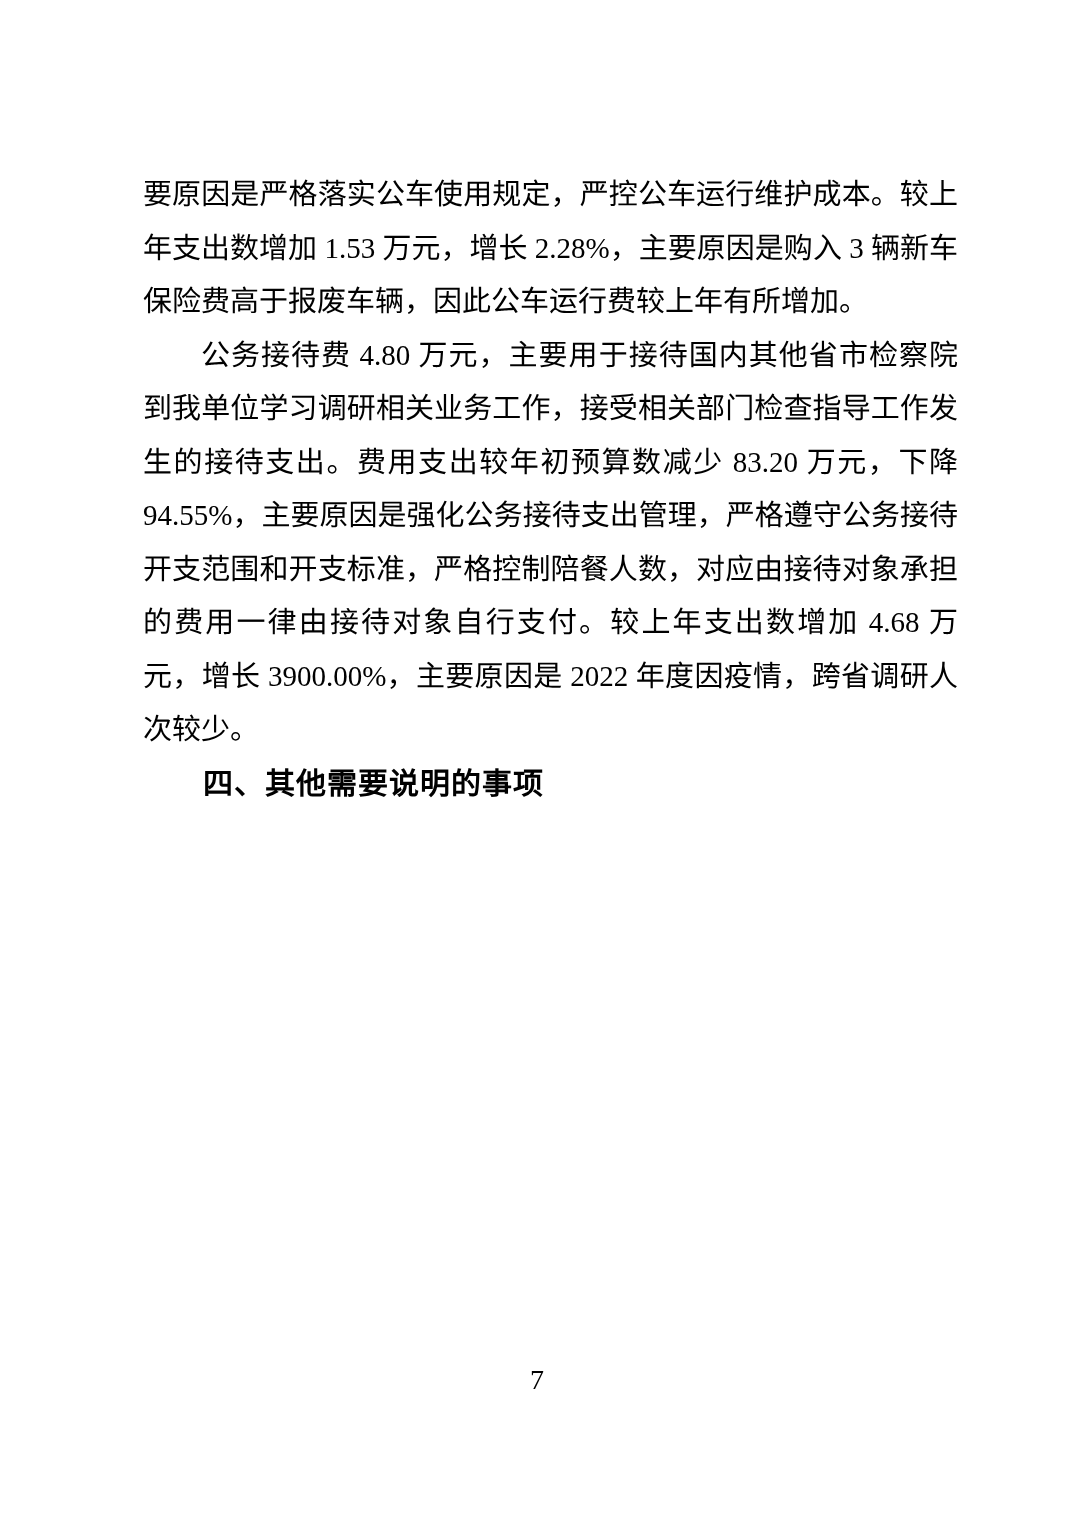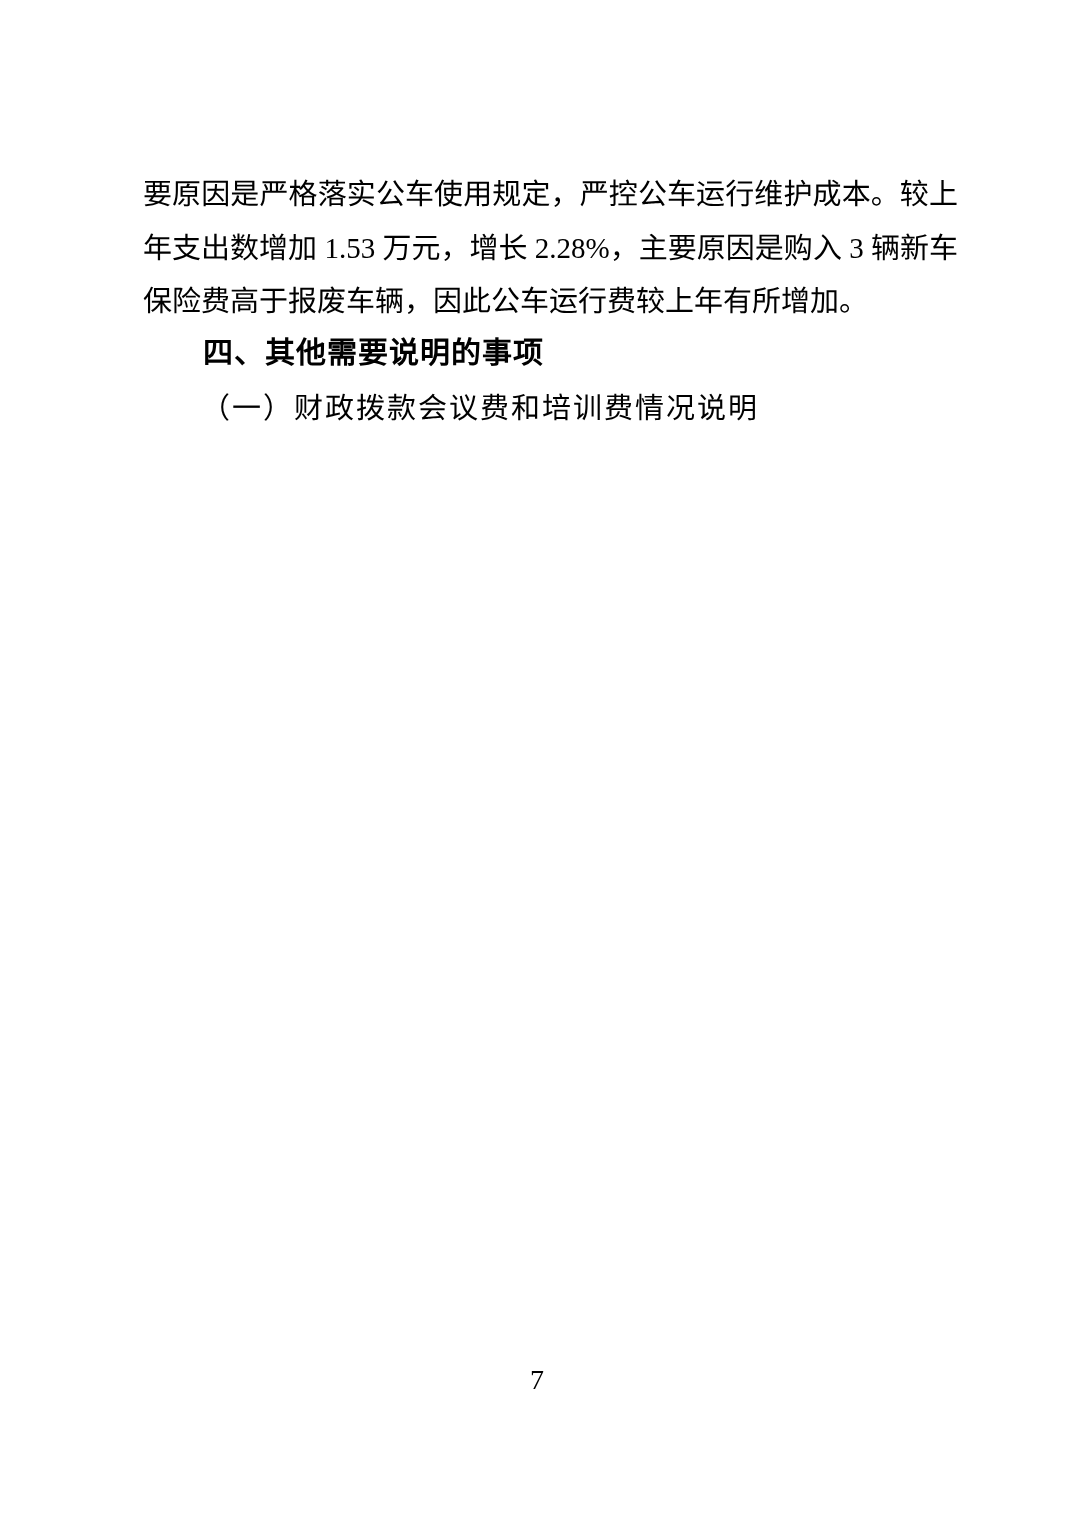--- a/index.html
+++ b/index.html
@@ -32,21 +32,21 @@
     text-indent: 2em;
   }
   .content p.no-indent {
     text-indent: 0;
   }
   
   .content p.justify-last {
     text-align-last: justify;
   }
   .heading-heiti {
-    font-family: Liberation Mono, monospace;
+    font-family: Liberation Serif, serif;
     font-weight: bold;
     font-size: 30px;
     letter-spacing: 1px;
   }
   .heading-kaiti {
     
     font-family: "Liberation Serif", "DejaVu Serif", serif;
     letter-spacing: 2px;
   }
   .page-number {
@@ -61,24 +61,24 @@
   }
 </style>
 </head>
 <body>
 
 <div class="page">
   <div class="content">
 
     <p class="no-indent">要原因是严格落实公车使用规定，严控公车运行维护成本。较上年支出数增加 1.53 万元，增长 2.28%，主要原因是购入 3 辆新车保险费高于报废车辆，因此公车运行费较上年有所增加。</p>
 
+    <p class="indent">公务接待费 4.80 万元，主要用于接待国内其他省市检察院到我单位学习调研相关业务工作，接受相关部门检查指导工作发生的接待支出。费用支出较年初预算数减少 83.20 万元，下降 94.55%，主要原因是强化公务接待支出管理，严格遵守公务接待开支范围和开支标准，严格控制陪餐人数，对应由接待对象承担的费用一律由接待对象自行支付。较上年支出数增加 4.68 万元，增长 3900.00%，主要原因是 2022 年度因疫情，跨省调研人次较少。</p>
 
 
 
     <p class="indent heading-heiti">四、其他需要说明的事项</p>
 
-    <p class="indent heading-kaiti">（一）财政拨款会议费和培训费情况说明</p>
 
 
   </div>
 
   <div class="page-number">7</div>
 </div>
 
 </body></html>

